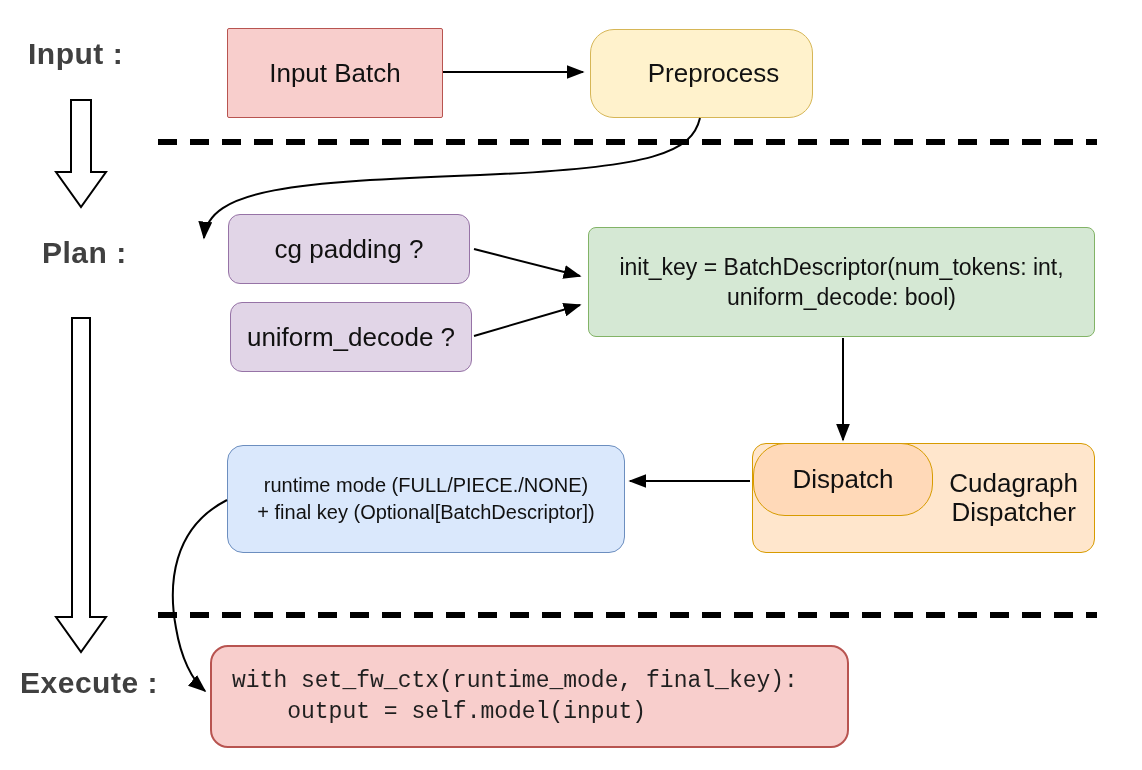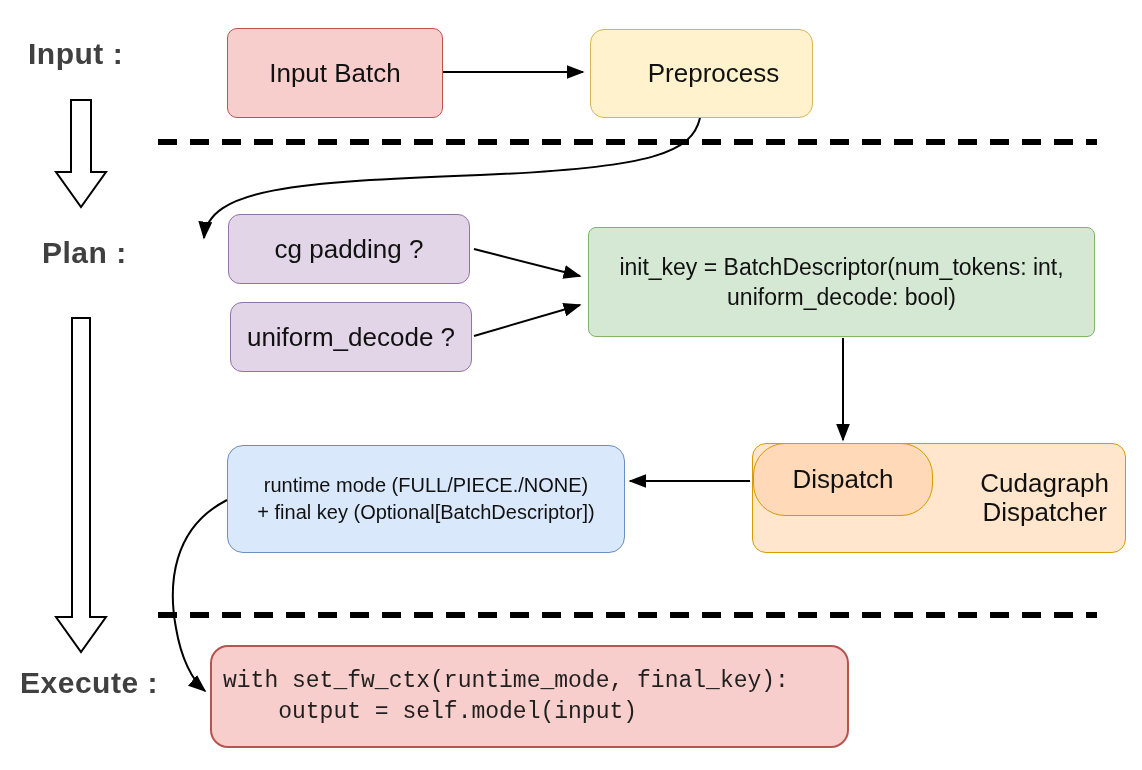--- a/index.html
+++ b/index.html
@@ -12,34 +12,34 @@
     position:absolute; font-weight:bold; font-size:30px; color:#404040;
     white-space:nowrap; letter-spacing:0.5px;
   }
   .node {
     position:absolute; box-sizing:border-box;
     border:1.5px solid #000; display:flex;
     align-items:center; justify-content:center;
     text-align:center; z-index:1; line-height:1.25;
   }
   .node .lines { width:100%; }
-  #node-input-batch    { left:227px; top:28px;  width:216px; height:90px;  border-radius:10px; font-size:26px; }
-  #node-preprocess     { left:590px; top:29px;  width:223px; height:89px;  border-radius:14px; font-size:26px;padding-left:24px; }
+  #node-input-batch    { left:227px; top:28px;  width:216px; height:90px;  border-radius:2px; font-size:26px; }
+  #node-preprocess     { left:590px; top:29px;  width:223px; height:89px;  border-radius:24px; font-size:26px;padding-left:24px; }
   #node-cg-padding     { left:228px; top:214px; width:242px; height:70px;  border-radius:12px; font-size:26px; }
   #node-uniform-decode { left:230px; top:302px; width:242px; height:70px;  border-radius:12px; font-size:26px; }
   #node-init-key       { left:588px; top:227px; width:507px; height:110px; border-radius:8px; font-size:23px; line-height:30px; }
-  #node-cudagraph      { left:752px; top:443px; width:374px; height:110px; border-radius:14px; font-size:26px; line-height:29px;
+  #node-cudagraph      { left:752px; top:443px; width:343px; height:110px; border-radius:14px; font-size:26px; line-height:29px;
                          justify-content:flex-end; padding-right:16px; }
   #node-dispatch       { left:753px; top:443px; width:180px; height:73px;  border-radius:12px; font-size:26px; z-index:2; }
   #node-runtime        { left:227px; top:445px; width:398px; height:108px; border-radius:16px; font-size:20px; line-height:27px; }
   #node-execute-code   {
     left:210px; top:645px; width:639px; height:103px; border-radius:18px;
     border-width:2px; font-family:"Liberation Mono","DejaVu Sans Mono",monospace;
     font-size:23px; line-height:31px; color:#1f1f1f;
-    justify-content:flex-start; text-align:left; padding-left:11px;
+    justify-content:flex-start; text-align:left; padding-left:20px;
   }
   .pre { white-space:pre; }
   #connector-layer { position:absolute; left:0; top:0; z-index:3; pointer-events:none; }
   .arr   { fill:none; stroke:#000; stroke-width:2; marker-end:url(#ah); }
   .dash  { stroke:#000; stroke-width:6; stroke-dasharray:19 13; }
   .block { fill:#ffffff; stroke:#000; stroke-width:2; }
 </style>
 </head>
 <body>
 

